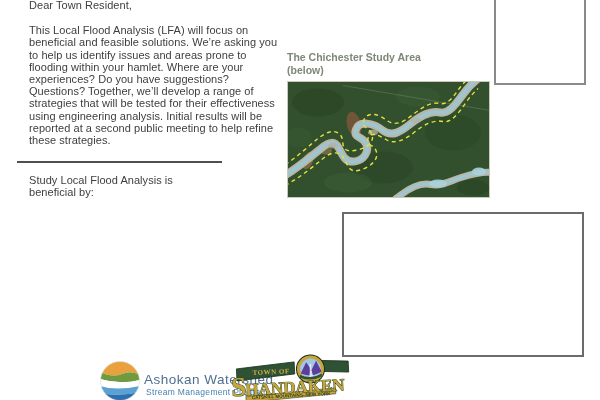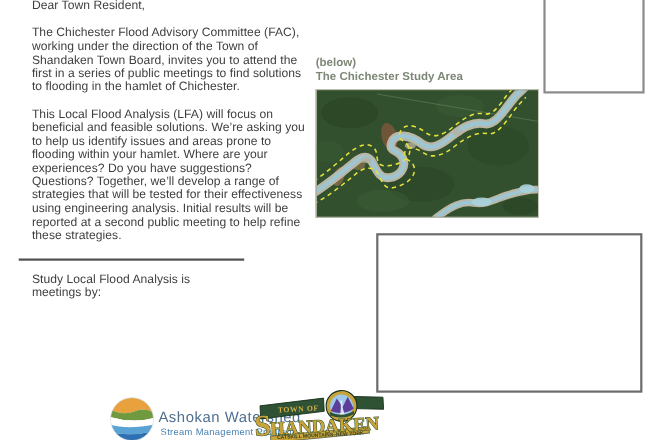--- a/index.html
+++ b/index.html
@@ -51,29 +51,28 @@
     font-size:8.5px;color:#4880b0;letter-spacing:0.3px;line-height:10px;
     margin-left:2px;
   }
   .shandaken-logo{position:absolute;left:231px;top:354px;width:124px;height:50px;}
 </style>
 </head>
 <body>
 
 <div class="letter-col">
   <p>Dear Town Resident,</p>
-  <p>The Chichester Flood Advisory Committee (FAC), working under the direction of the Town of Shandaken Town Board, invites you to attend the first in a series of public meetings to find solutions to flooding in the hamlet of Chichester.</p>
   <p>This Local Flood Analysis (LFA) will focus on beneficial and feasible solutions. We’re asking you to help us identify issues and areas prone to flooding within your hamlet. Where are your experiences? Do you have suggestions? Questions? Together, we’ll develop a range of strategies that will be tested for their effectiveness using engineering analysis. Initial results will be reported at a second public meeting to help refine these strategies.</p>
   <hr class="divider">
-  <p class="supported"><span>Study Local Flood Analysis is</span><br><span>meetings by:</span></p>
+  <p class="supported"><span>Study Local Flood Analysis is</span><br><span>beneficial by:</span></p>
 </div>
 
 <div class="map-caption">
+  <div>The Chichester Study Area</div>
   <div>(below)</div>
-  <div>The Chichester Study Area</div>
 </div>
 
 <div class="map-frame">
   <svg width="201" height="115" viewBox="0 0 201 114">
 
     <rect x="0" y="0" width="201" height="114" fill="#32502e"></rect>
     <ellipse cx="30" cy="20" rx="26" ry="14" fill="#284323" opacity="0.6"></ellipse>
     <ellipse cx="95" cy="85" rx="30" ry="16" fill="#2a4526" opacity="0.6"></ellipse>
     <ellipse cx="165" cy="50" rx="28" ry="18" fill="#2b4827" opacity="0.6"></ellipse>
     <ellipse cx="60" cy="100" rx="24" ry="10" fill="#3b5c35" opacity="0.5"></ellipse>

